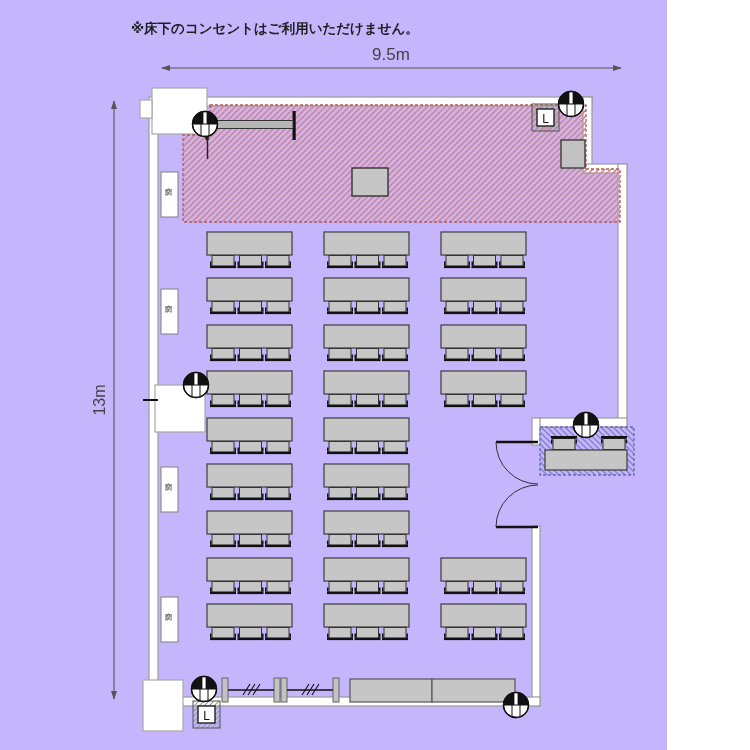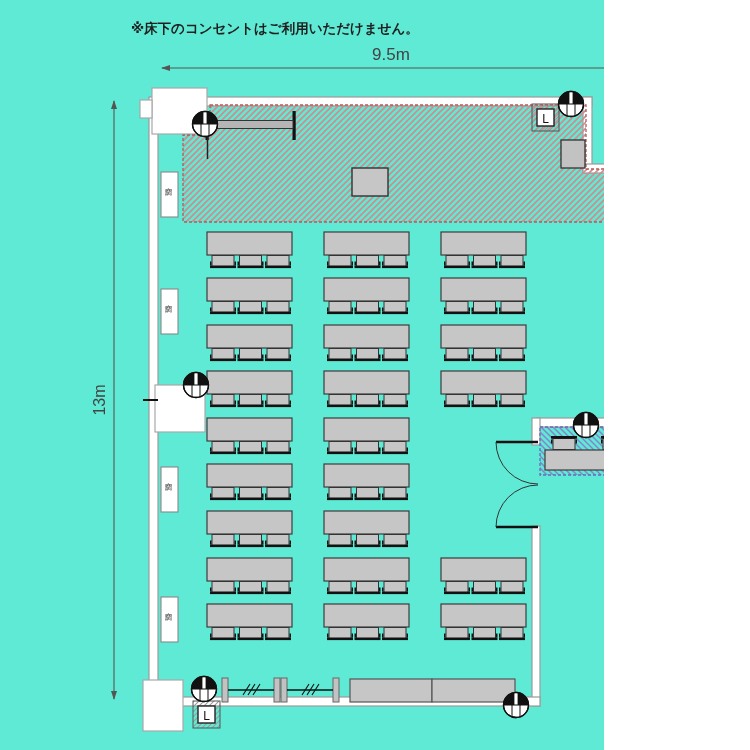--- a/index.html
+++ b/index.html
@@ -1,17 +1,17 @@
 <!DOCTYPE html>
 <html><head>
 <meta charset="utf-8">
 <style>
   html,body{margin:0;padding:0;background:#fff;}
   .stage-wrap{
-    position:relative;width:604px;height:750px;background:#5eead4;overflow:hidden;
+    position:relative;width:667px;height:750px;background:#c4b5fd;overflow:hidden;
     font-family:"Liberation Sans","DejaVu Sans",sans-serif;
   }
   svg{position:absolute;left:0;top:0;}
   .ac-label{
     position:absolute;writing-mode:vertical-rl;text-orientation:upright;
     font-size:7px;color:#555;letter-spacing:1px;line-height:10px;
     font-family:"Liberation Sans","DejaVu Sans",sans-serif;
   }
   text{font-family:"Liberation Sans","DejaVu Sans",sans-serif;}
 </style>

